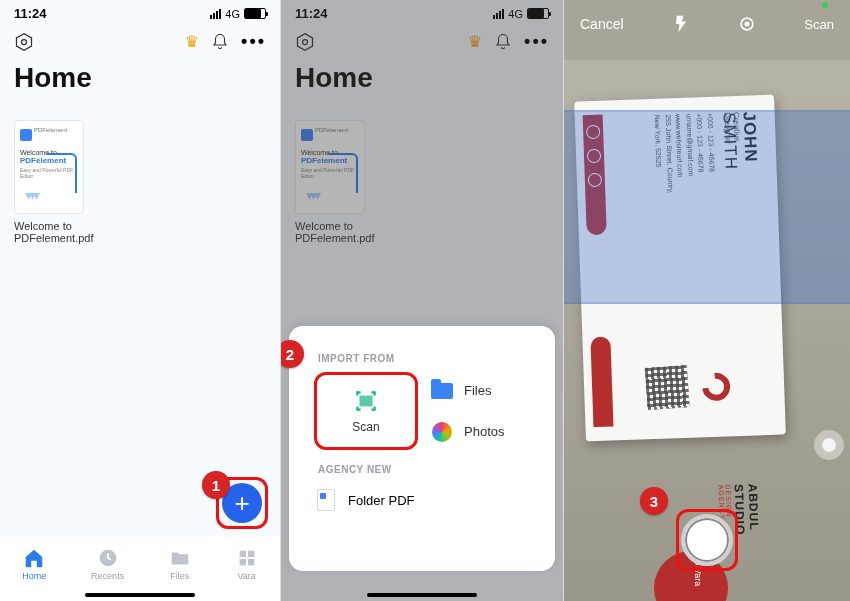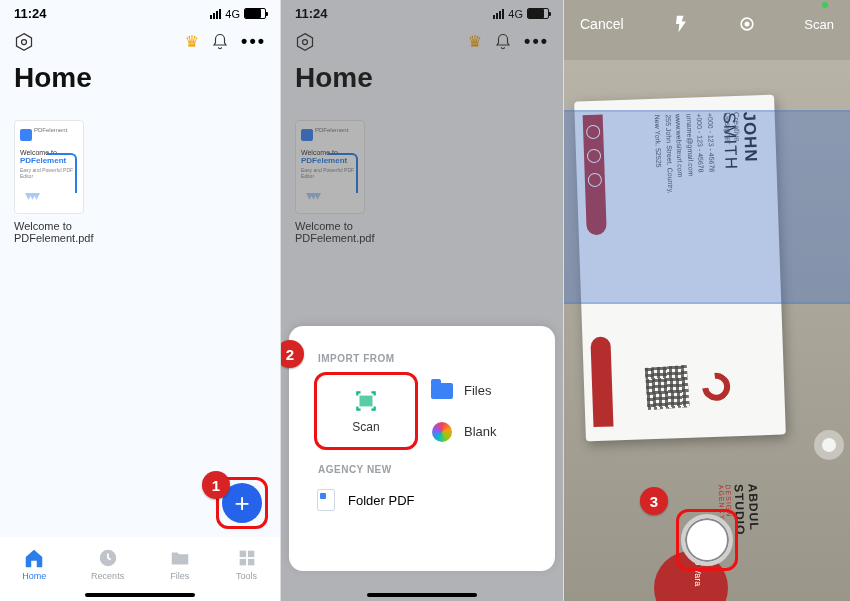--- a/index.html
+++ b/index.html
@@ -179,21 +179,21 @@
         </svg>
       <span>Files</span>
     </div>
     <div class="tab">
       <svg viewBox="0 0 24 24" fill="#bfc4ca">
           <rect x="4" y="4" width="7" height="7"></rect>
           <rect x="13" y="4" width="7" height="7"></rect>
           <rect x="4" y="13" width="7" height="7"></rect>
           <rect x="13" y="13" width="7" height="7"></rect>
         </svg>
-      <span>Tools</span>
+      <span>Vara</span>
     </div>
   </div>
   <div class="homebar"></div>
 </div>
 
 <div class="panel p2">
   <div class="status">
     <span>11:24</span>
     <span class="right">
       <span class="sigbars">
@@ -251,21 +251,21 @@
         <div class="rowitem">
           <div class="iconbox">
               <div class="folder"></div>
             </div>
           <span>Files</span>
         </div>
         <div class="rowitem">
           <div class="iconbox">
               <div class="photoswirl"></div>
             </div>
-          <span>Blank</span>
+          <span>Photos</span>
         </div>
       </div>
     </div>
     <h4 style="margin-top:14px;">AGENCY NEW</h4>
     <div class="rowitem">
       <div class="iconbox">
           <div class="blankpdf"></div>
         </div>
       <span>Folder PDF</span>
     </div>

